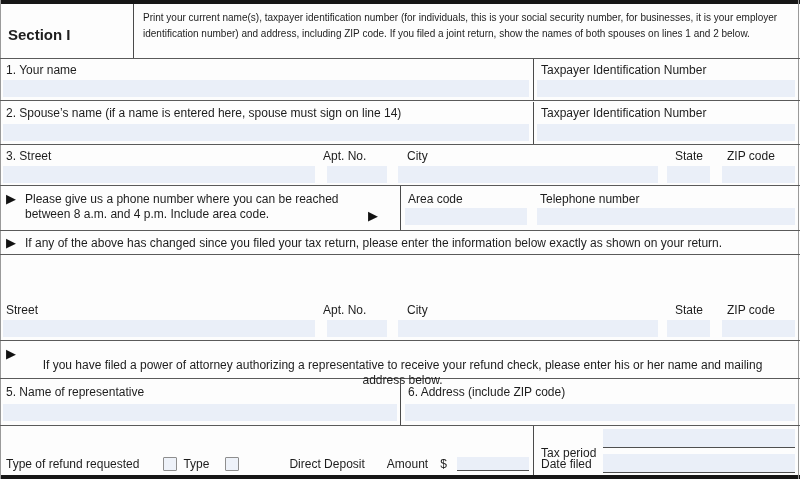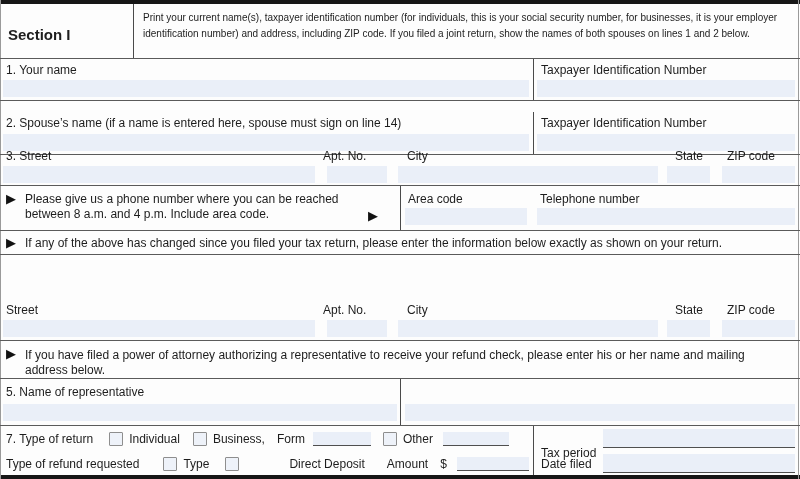--- a/index.html
+++ b/index.html
@@ -45,21 +45,21 @@
   </div>
 
   <div class="row" style="top:59px; height:42px;">
     <div class="vline" style="left:533px;"></div>
     <div class="lbl" style="left:6px; top:4px;">1. Your name</div>
     <div class="field" style="left:3px; top:21px; width:526px; height:17px;"></div>
     <div class="lbl" style="left:541px; top:4px;">Taxpayer Identification Number</div>
     <div class="field" style="left:537px; top:21px; width:258px; height:17px;"></div>
   </div>
 
-  <div class="row" style="top:112px; height:43px;">
+  <div class="row" style="top:102px; height:43px;">
     <div class="vline" style="left:533px;"></div>
     <div class="lbl" style="left:6px; top:4px;">2. Spouse’s name (if a name is entered here, spouse must sign on line 14)</div>
     <div class="field" style="left:3px; top:22px; width:526px; height:17px;"></div>
     <div class="lbl" style="left:541px; top:4px;">Taxpayer Identification Number</div>
     <div class="field" style="left:537px; top:22px; width:258px; height:17px;"></div>
   </div>
 
   <div class="row" style="top:144px; height:42px;">
     <div class="lbl" style="left:6px; top:5px;">3. Street</div>
     <div class="lbl" style="left:323px; top:5px;">Apt. No.</div>
@@ -98,45 +98,34 @@
     <div class="lbl" style="left:727px; top:5px;">ZIP code</div>
     <div class="field" style="left:3px; top:22px; width:312px; height:17px;"></div>
     <div class="field" style="left:327px; top:22px; width:60px; height:17px;"></div>
     <div class="field" style="left:398px; top:22px; width:260px; height:17px;"></div>
     <div class="field" style="left:667px; top:22px; width:43px; height:17px;"></div>
     <div class="field" style="left:722px; top:22px; width:73px; height:17px;"></div>
   </div>
 
   <div class="row" style="top:341px; height:38px;">
     <span class="arrow" style="position:absolute; left:6px; top:6px;">▶</span>
-    <div class="wraptext" style="position:absolute; left:25px; top:7px; width:755px;">If you have filed a power of attorney authorizing a representative to receive your refund check, please enter his or her name and mailing address below.</div>
+    <div class="wraptext" style="position:absolute; left:25px; top:17px; width:755px;text-align:center;">If you have filed a power of attorney authorizing a representative to receive your refund check, please enter his or her name and mailing address below.</div>
   </div>
 
   <div class="row" style="top:379px; height:47px;">
     <div class="vline" style="left:400px;"></div>
     <div class="lbl" style="left:6px; top:6px;">5. Name of representative</div>
     <div class="field" style="left:3px; top:25px; width:394px; height:17px;"></div>
+    <div class="lbl" style="left:408px; top:6px;">6. Address (include ZIP code)</div>
     <div class="field" style="left:405px; top:25px; width:390px; height:17px;"></div>
   </div>
 
   <div class="row" style="top:426px; height:49px; border-bottom:none;">
     <div class="vline" style="left:533px;"></div>
 
-    <div class="inline-line" style="position:absolute; left:6px; top:6px;">
-      <span>7. Type of return</span>
-      <span class="cb" style="margin-left:16px;"></span>
-      <span style="margin-left:6px;">Individual</span>
-      <span class="cb" style="margin-left:13px;"></span>
-      <span style="margin-left:6px;">Business,</span>
-      <span style="margin-left:12px;">Form</span>
-      <span class="ufield" style="margin-left:8px; width:58px;"></span>
-      <span class="cb" style="margin-left:12px;"></span>
-      <span style="margin-left:6px;">Other</span>
-      <span class="ufield" style="margin-left:10px; width:66px;"></span>
-    </div>
 
     <div class="inline-line" style="position:absolute; left:6px; top:31px;">
       <span>Type of refund requested</span>
       <span class="cb" style="margin-left:24px;"></span>
       <span style="margin-left:6px;">Type</span>
       <span class="cb" style="margin-left:16px;"></span>
       <span style="margin-left:6px;padding-left:44px;">Direct Deposit</span>
       <span style="margin-left:22px;">Amount</span>
       <span style="margin-left:12px;">$</span>
       <span class="ufield" style="margin-left:10px; width:72px;"></span>

